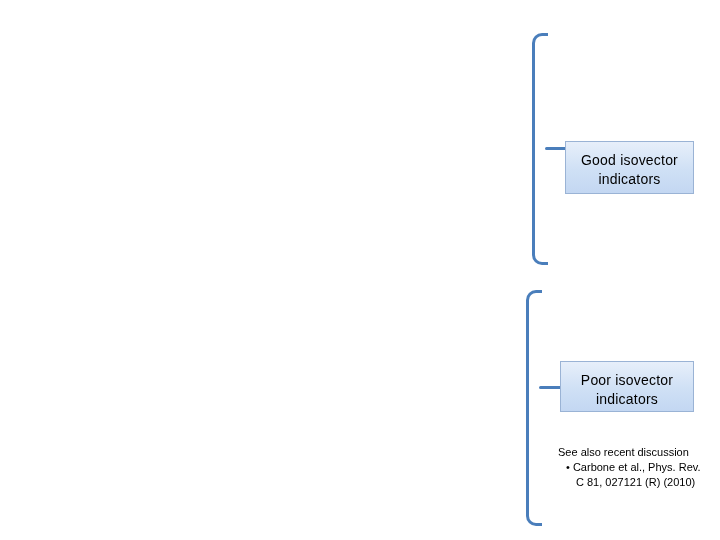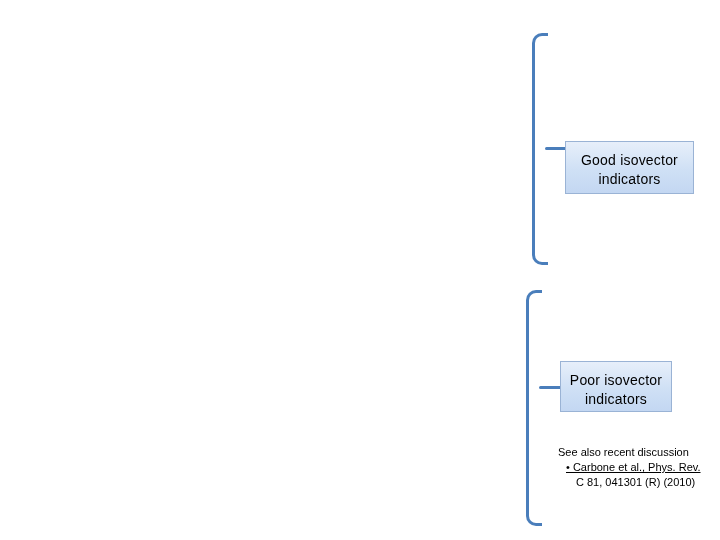--- a/index.html
+++ b/index.html
@@ -73,38 +73,37 @@
   .label-box-good {
     left: 565px;
     top: 120px;
     width: 129px;
     height: 53px;
     margin-top: 21px;
   }
   .label-box-poor {
     left: 560px;
     top: 361px;
-    width: 112px;
+    width: 134px;
     height: 51px;
   }
   .note {
     position: absolute;
     left: 558px;
     top: 445px;
     width: 160px;
     font-size: 11px;
     line-height: 15px;
     color: #000000;
   }
   .note .note-line {
     white-space: nowrap;
   }
   .note .indent1 {
     padding-left: 8px;
-    text-decoration: underline;
   }
   .note .indent2 {
     padding-left: 18px;
   }
 </style>
 </head>
 <body>
 
 <div class="stage">
 
@@ -120,16 +119,16 @@
   </div>
 
   <div class="label-box label-box-poor">
     <div>Poor isovector</div>
     <div>indicators</div>
   </div>
 
   <div class="note">
     <div class="note-line">See also recent discussion</div>
     <div class="note-line indent1">• Carbone et al., Phys. Rev.</div>
-    <div class="note-line indent2">C 81, 041301 (R) (2010)</div>
+    <div class="note-line indent2">C 81, 027121 (R) (2010)</div>
   </div>
 
 </div>
 
 </body></html>

